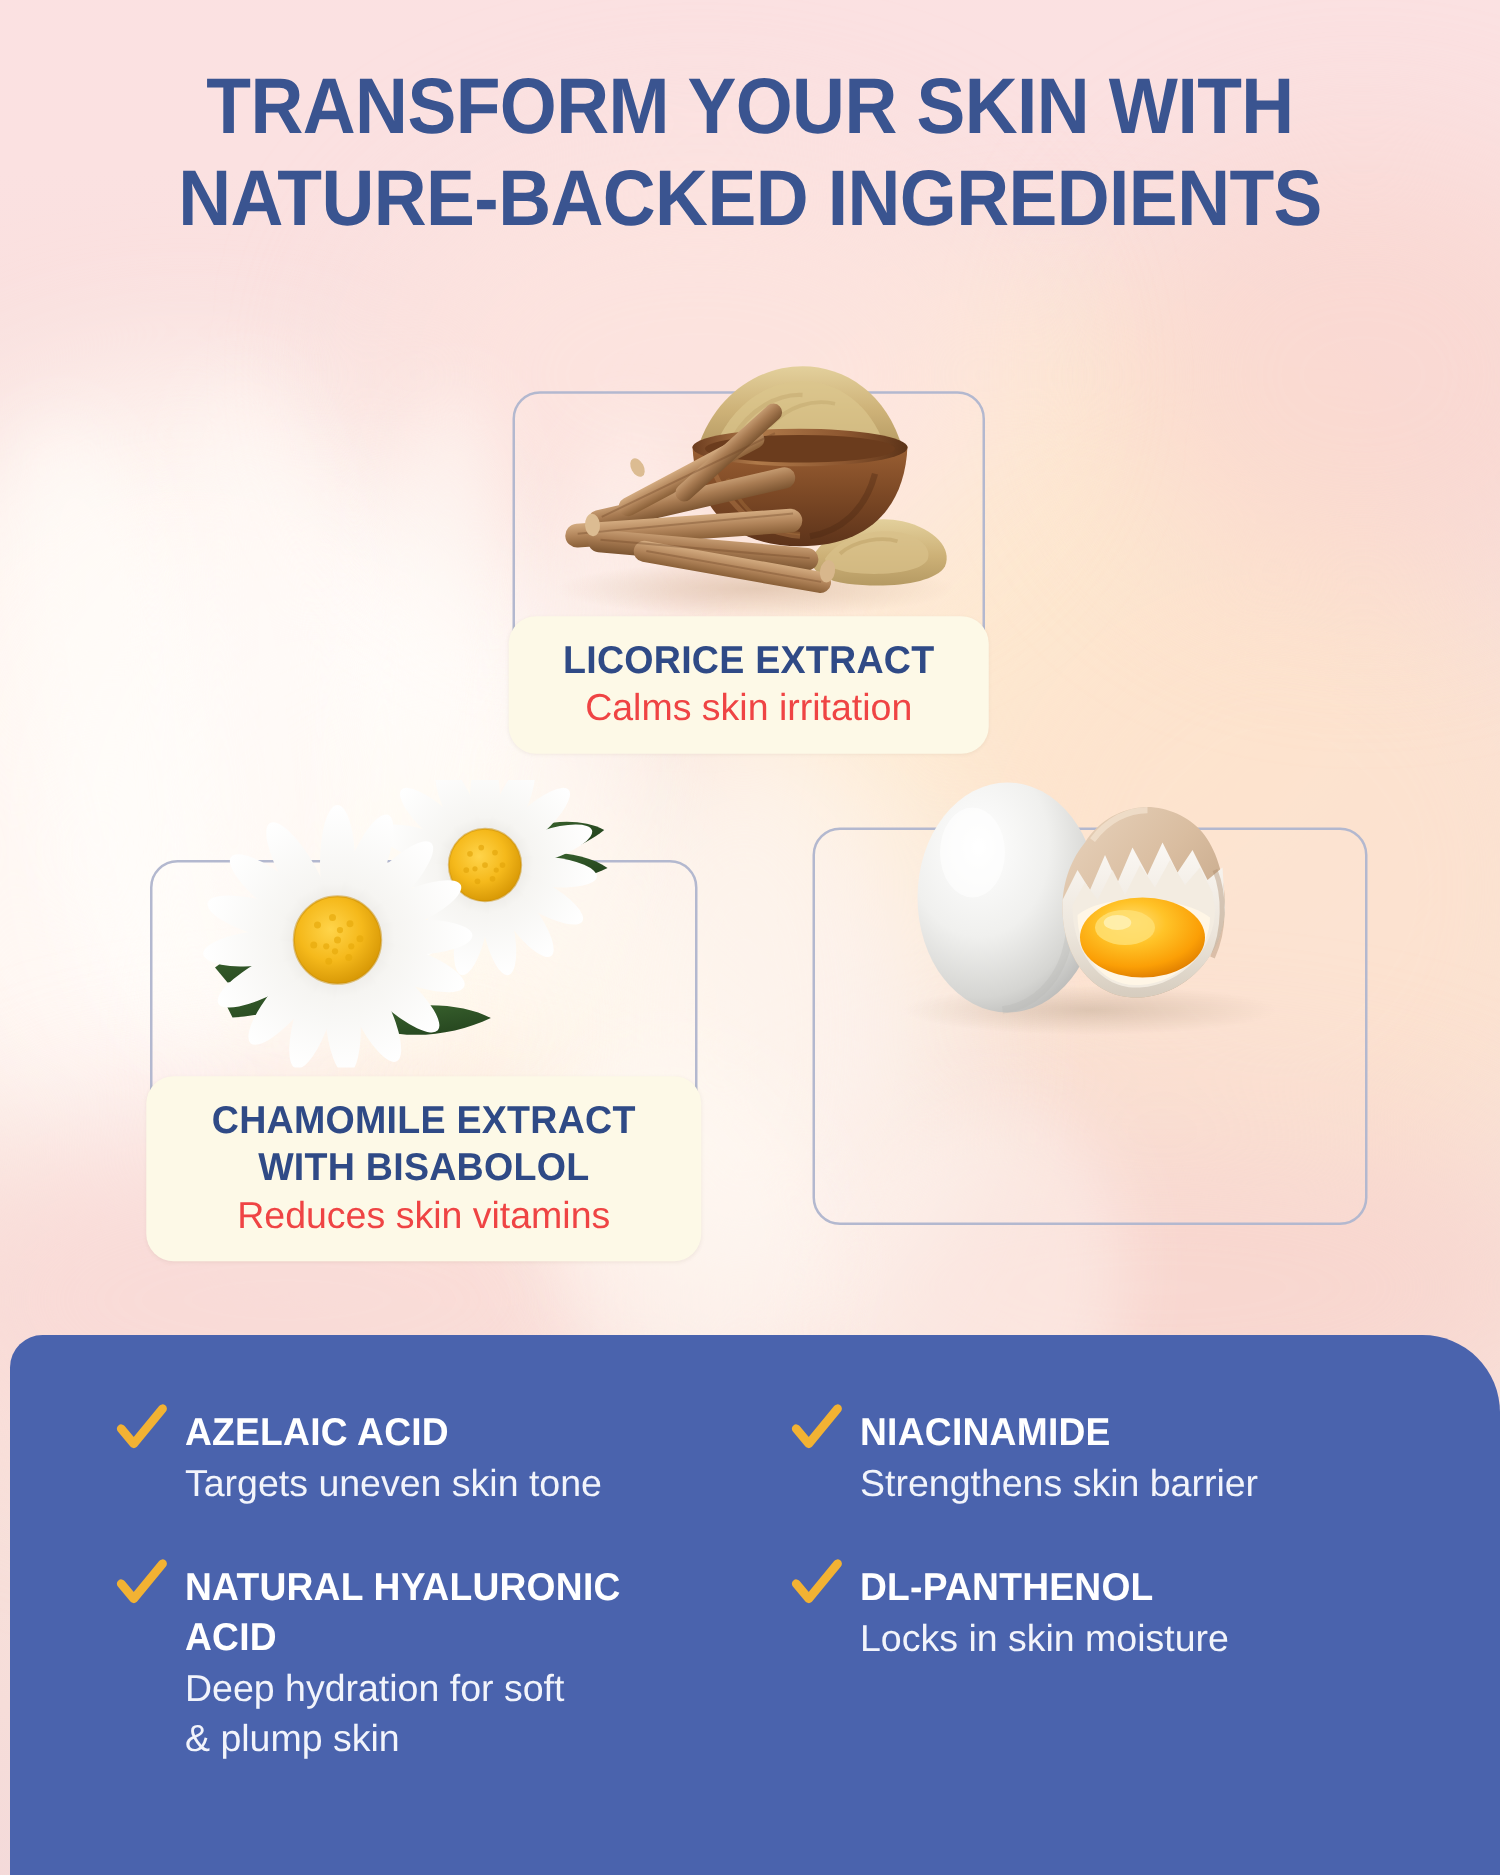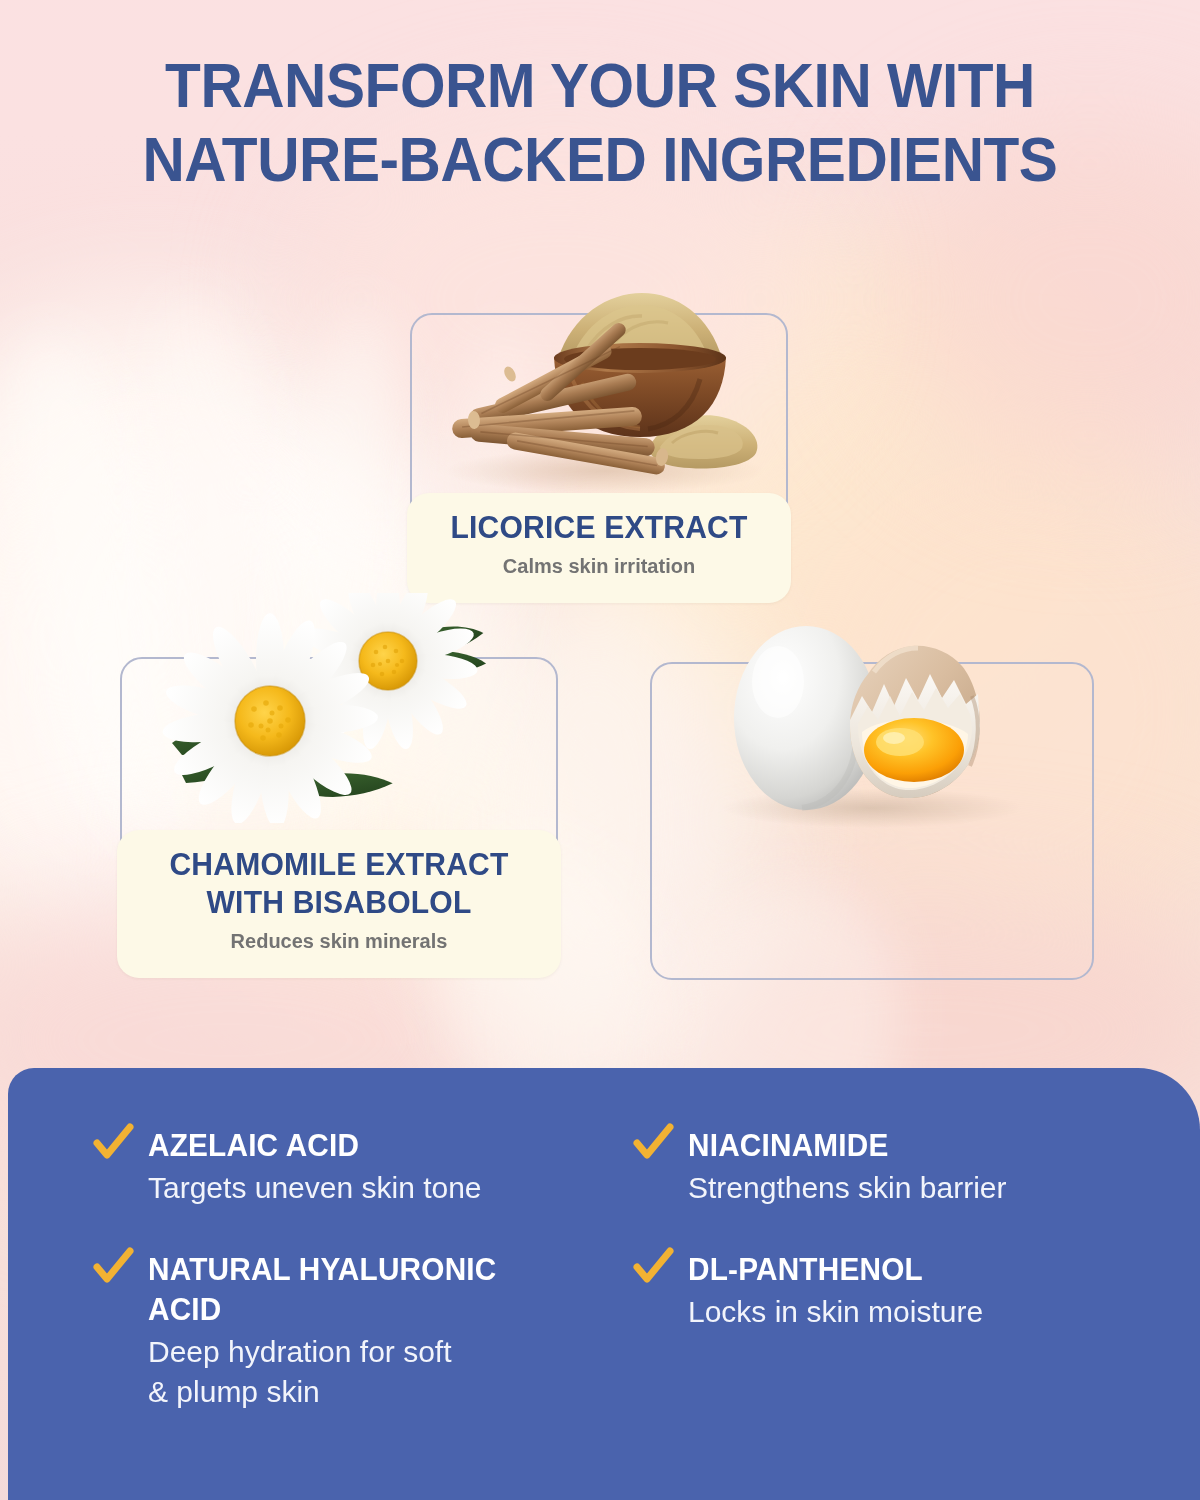--- a/index.html
+++ b/index.html
@@ -58,27 +58,27 @@
     position:absolute;left:-3px;right:-3px;bottom:-6px;z-index:3;
     background:#fdf9e7;border-radius:22px;
     padding:16px 14px 18px;text-align:center;
     box-shadow:0 1px 3px rgba(120,100,80,.08);
   }
   .card .label .t{
     color:#2f4a86;font-weight:700;font-size:31px;line-height:38px;
     letter-spacing:.2px;transform:scaleX(.97);
   }
   .card .label .d{
-    color:#737373;font-weight:700;font-size:20px;line-height:37px;
+    color:#ef4444;font-weight:400;font-size:30px;line-height:37px;
     margin-top:1px;
   }
 
   #card-licorice{left:410px;top:313px;width:378px;height:285px;}
   #card-licorice .label{bottom:-5px;margin-top:48px;}
-  #card-chamomile{left:120px;top:657px;width:438px;height:315px;}
+  #card-chamomile{left:120px;top:688px;width:438px;height:315px;}
   #card-superfood{left:650px;top:662px;width:444px;height:318px;}
 
   
   #panel{
     position:absolute;left:8px;top:1068px;width:1192px;height:432px;z-index:7;
     background:#4a63ad;
     border-top-left-radius:26px;border-top-right-radius:62px;
   }
   #panel .cols{position:absolute;inset:0;}
   .bcol{position:absolute;top:58px;}
@@ -305,21 +305,21 @@
           <circle cx="11" cy="5" r="2.5"></circle>
             <circle cx="2" cy="-8" r="2.5"></circle>
             <circle cx="-2" cy="9" r="2.5"></circle>
         </g>
       </g>
     </svg>
   </div>
   <div class="label">
     <div class="t">CHAMOMILE EXTRACT</div>
     <div class="t">WITH BISABOLOL</div>
-    <div class="d">Reduces skin minerals</div>
+    <div class="d">Reduces skin vitamins</div>
   </div>
 </div>
 
 <div class="card" id="card-superfood">
   <div class="frame"></div>
   <div class="art" style="top:-62px;height:235px;">
     <svg viewBox="0 0 444 235" width="444" height="235" xmlns="http://www.w3.org/2000/svg">
       <defs>
         <radialGradient id="eggWhole" cx="34%" cy="28%" r="78%">
           <stop offset="0%" stop-color="#ffffff"></stop>

